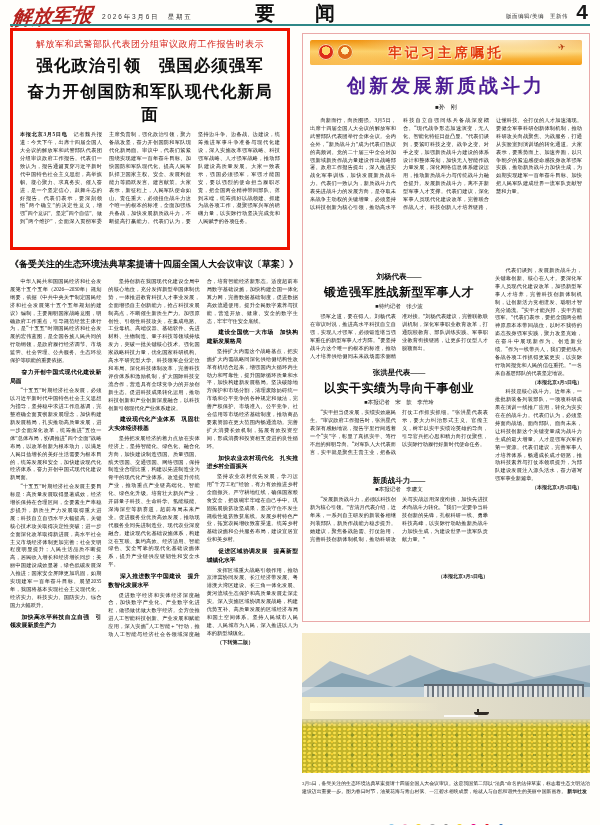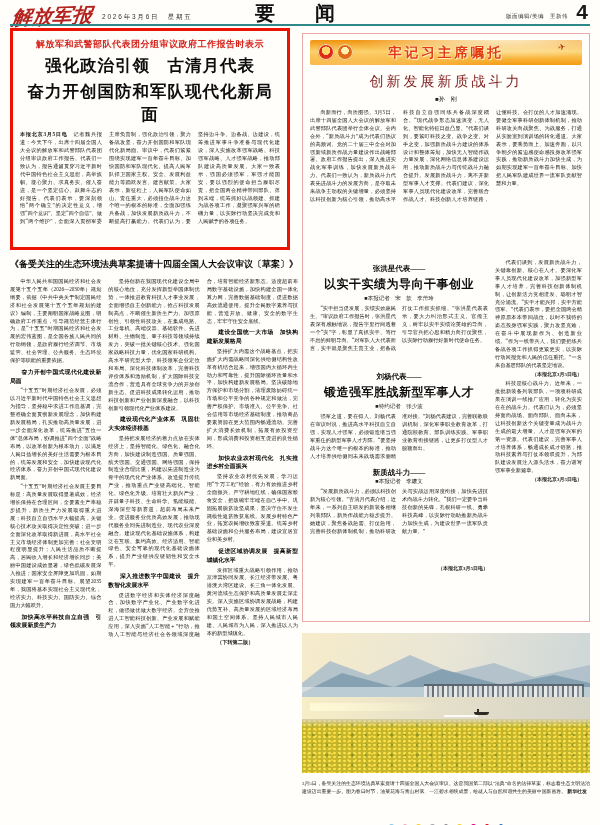--- a/index.html
+++ b/index.html
@@ -20,21 +20,21 @@
 
   
   .tiny{font-size:5.2px;line-height:1.52;text-align:justify;color:#151515;}
   .tiny p{margin:0 0 1px;text-indent:2em;}
   .dateline{font-weight:bold;}
   .sign-off{font-weight:bold;text-align:right;font-size:5px;margin:1px 0 2px;}
 
   
   .lead-box{left:10px;top:28px;width:280px;height:222px;border:3px solid #ee1200;
         padding:7px 7px 4px;box-sizing:border-box;background:#fffefb;}
-  .kicker{font-size:9px;font-weight:bold;color:#d6231c;text-align:center;letter-spacing:.5px;}
+  .kicker{font-size:9px;font-weight:normal;color:#d6231c;text-align:center;letter-spacing:.5px;}
   .headline{font-size:16.5px;font-weight:900;text-align:center;line-height:1.38;
         letter-spacing:1px;margin-top:3px;color:#0d0d0d;}
   .lead-body{margin-top:6px;height:128px;column-count:3;column-gap:7px;overflow:hidden;}
 
   
   .plan{left:10px;top:258px;width:288px;height:562px;}
   .plan-title{font-size:9px;font-weight:bold;text-align:center;white-space:nowrap;color:#0d0d0d;}
   .plan-suffix{font-size:6.5px;font-weight:bold;}
   .plan-body{margin-top:7px;height:536px;column-count:3;column-gap:7px;overflow:hidden;}
   .plan-h{font-weight:bold;font-size:5.8px;line-height:1.5;margin:3px 0 2px;text-indent:2em;
@@ -48,21 +48,21 @@
         display:flex;align-items:center;justify-content:center;position:relative;
         border-radius:2px;overflow:hidden;}
   .banner-rays{position:absolute;inset:0;background:radial-gradient(ellipse at 72% -10%,rgba(255,255,235,.9),transparent 55%),radial-gradient(ellipse at 15% 120%,rgba(255,230,160,.6),transparent 50%);}
   .banner-label{position:relative;font-size:13.5px;font-weight:900;color:#e23a0c;letter-spacing:3px;
         text-shadow:0 0 2px #fff8dc,0 0 1px #ffffff,1px 1px 0 #ffe9b0;text-align:center;}
   .emblems{position:absolute;left:8px;top:4px;display:flex;gap:3px;}
   .emblem{width:16px;height:16px;border-radius:50%;}
   .emblem.e1{background:radial-gradient(circle at 50% 42%,#ffd76a 0 34%,#dd2b1a 36% 100%);box-shadow:inset 0 0 0 1px #f7e2a0;}
   .emblem.e2{background:radial-gradient(circle at 50% 42%,#fff0b0 0 30%,#e06a18 32% 100%);box-shadow:inset 0 0 0 1px #f7e2a0;}
   .aircraft{position:absolute;right:16px;top:2px;font-size:9px;color:#b33c10;transform:rotate(-12deg);}
-  .feature-title{text-align:center;font-size:14px;font-weight:400;letter-spacing:3px;margin-top:8px;color:#7f1d1d;}
+  .feature-title{text-align:center;font-size:19px;font-weight:700;letter-spacing:3px;margin-top:8px;color:#4c1d95;}
   .feature-byline{text-align:center;font-size:6px;margin:4px 0 5px;color:#222;}
   .feature-body{height:146px;column-count:3;column-gap:7px;overflow:hidden;}
   .right-lower{display:flex;gap:7px;margin-top:4px;}
   .subs{width:178px;}
   .side-col{flex:1;height:352px;overflow:hidden;}
   .rep{text-align:center;font-weight:bold;font-size:7.5px;margin-top:5px;color:#111;}
   .sub-title{text-align:center;font-weight:900;font-size:12px;margin:2px 0;color:#0d0d0d;letter-spacing:.5px;}
   .sub-title.narrow{font-size:10.5px;}
   .sub-byline{text-align:center;font-size:5.5px;margin-bottom:3px;color:#222;}
   .sub-body{column-count:2;column-gap:6px;overflow:hidden;}
@@ -107,21 +107,21 @@
 
   <div class="abs logo">解放军报</div>
   <div class="abs date sans">2026年3月6日　星期五</div>
   <div class="abs section-title sans">要　闻</div>
   <div class="abs editor-note sans">版面编辑/美编　王新伟</div>
   <div class="abs page-number sans">4</div>
   <div class="abs header-rule"></div>
 
   <div class="abs lead-box">
     <div class="kicker sans">解放军和武警部队代表团分组审议政府工作报告时表示</div>
-    <div class="headline sans">强化政治引领　古清月代表</div>
+    <div class="headline sans">强化政治引领　强国必须强军</div>
     <div class="headline sans">奋力开创国防和军队现代化新局面</div>
     <div class="lead-body tiny">
       <span class="dateline">本报北京3月5日电　</span><span>记者魏兵报道：今天下午，出席十四届全国人大会议的解放军和武警部队代表团分组审议政府工作报告。代表们一致认为，报告通篇贯穿习近平新时代中国特色社会主义思想，高举旗帜、凝心聚力、求真务实、催人奋进，是一个坚定信心、鼓舞斗志的好报告。代表们表示，要深刻领悟“两个确立”的决定性意义，增强“四个意识”、坚定“四个自信”、做到“两个维护”，全面深入贯彻军委主席负责制，强化政治引领，聚力备战攻坚，奋力开创国防和军队现代化新局面。审议中，代表们紧紧围绕实现建军一百年奋斗目标、加快国防和军队现代化、提高人民军队捍卫国家主权、安全、发展利益能力等踊跃发言、建言献策。大家表示，新征程上，人民军队使命如山、责任重大，必须扭住战斗力这个唯一的根本的标准，全面加强练兵备战，加快发展新质战斗力，不断提高打赢能力。代表们认为，要坚持边斗争、边备战、边建设，统筹推进军事斗争准备与现代化建设，深入实施改革强军战略、科技强军战略、人才强军战略，推动部队建设高质量发展。大家一致表示，强国必须强军，军强才能国安，要以强烈的使命担当履职尽责，把全国两会精神带回部队、落到末端，统筹抓好以战领建、抓建为战各项工作，凝聚强军兴军的磅礴力量，以实际行动坚决完成党和人民赋予的各项任务。</span>
     </div>
   </div>
 
   <div class="abs plan">
     <div class="plan-title sans">
       <span>《备受关注的生态环境法典草案提请十四届全国人大会议审议〔草案〕》</span><span class="plan-suffix">（摘要）</span>
     </div>
@@ -160,34 +160,34 @@
     <div class="feature-title sans">创新发展新质战斗力</div>
     <div class="feature-byline">■孙　刚</div>
     <div class="feature-body tiny">
       <p>向新而行，向质图强。3月5日，出席十四届全国人大会议的解放军和武警部队代表团举行全体会议。会内会外，“新质战斗力”成为代表们热议的高频词。党的二十届三中全会对加强新域新质作战力量建设作出战略部署。政府工作报告提出，深入推进实战化军事训练，加快发展新质战斗力。代表们一致认为，新质战斗力代表先进战斗力的发展方向，是夺取未来战争主动权的关键增量，必须坚持以科技创新为核心引领，推动高水平科技自立自强同练兵备战深度耦合。“现代战争形态加速演变，无人化、智能化特征日益凸显。”代表们谈到，要紧盯科技之变、战争之变、对手之变，加强新质战斗力建设的体系设计和整体筹划，加快无人智能作战力量发展，深化网络信息体系建设运用，推动新质战斗力与传统战斗力融合提升。发展新质战斗力，离不开新型军事人才支撑。代表们建议，深化军事人员现代化建设改革，完善联合作战人才、科技创新人才培养链路，让懂科技、会打仗的人才加速涌现。要健全军事科研创新体制机制，推动科研攻关向战聚焦、为战服务，打通从实验室到演训场的转化通道。大家表示，要乘势而上、加速奔跑，以只争朝夕的紧迫感使命感投身改革强军实践，推动新质战斗力加快生成，为如期实现建军一百年奋斗目标、加快把人民军队建成世界一流军队贡献智慧和力量。</p>
     </div>
 
     <div class="right-lower">
       <div class="subs">
 
         <div>
+          <div class="rep">刘杨代表——</div>
+          <div class="sub-title sans">锻造强军胜战新型军事人才</div>
+          <div class="sub-byline">■特约记者　张少波</div>
+          <div class="sub-body tiny h2">
+            <p>强军之道，要在得人。刘杨代表在审议时说，推进高水平科技自立自强，实现人才强军，必须锻造堪当强军重任的新型军事人才方阵。“要坚持战斗力这个唯一的根本的标准，推动人才培养供给侧同未来战场需求侧精准对接。”刘杨代表建议，完善联教联训机制，深化军事职业教育改革，打通院校教育、部队训练实践、军事职业教育衔接链路，让更多打仗型人才脱颖而出。</p>
+          </div>
+        </div>
+
+        <div>
           <div class="rep">张洪星代表——</div>
           <div class="sub-title sans">以实干实绩为导向干事创业</div>
           <div class="sub-byline">■本报记者　宋　歆　李蕾玲</div>
           <div class="sub-body tiny h1">
             <p>“实干担当促发展，实绩实效惠民生。”审议政府工作报告时，张洪星代表深有感触地说，报告字里行间透着一个“实”字，彰显了真抓实干、笃行不怠的鲜明导向。“对军队人大代表而言，实干就是聚焦主责主业，把备战打仗工作抓实抓细。”张洪星代表表示，要大力纠治形式主义、官僚主义，树牢以实干实绩论英雄的导向，引导官兵把心思和精力向打仗聚焦，以实际行动履行好新时代使命任务。</p>
-          </div>
-        </div>
-
-        <div>
-          <div class="rep">刘杨代表——</div>
-          <div class="sub-title sans">锻造强军胜战新型军事人才</div>
-          <div class="sub-byline">■特约记者　张少波</div>
-          <div class="sub-body tiny h2">
-            <p>强军之道，要在得人。刘杨代表在审议时说，推进高水平科技自立自强，实现人才强军，必须锻造堪当强军重任的新型军事人才方阵。“要坚持战斗力这个唯一的根本的标准，推动人才培养供给侧同未来战场需求侧精准对接。”刘杨代表建议，完善联教联训机制，深化军事职业教育改革，打通院校教育、部队训练实践、军事职业教育衔接链路，让更多打仗型人才脱颖而出。</p>
           </div>
         </div>
 
         <div>
           <div class="rep">新质战斗力——</div>
           <div class="sub-byline">■本报记者　李建文</div>
           <div class="sub-body tiny h3">
             <p>“发展新质战斗力，必须以科技创新为核心引领。”古清月代表介绍，近年来，一系列自主研发的新装备相继列装部队，新质作战能力稳步提升。她建议，聚焦备战急需、打仗急用，完善科技创新体制机制，推动科研攻关与实战运用深度衔接，加快先进技术向战斗力转化。“我们一定要争当科技创新的先锋，扎根科研一线、勇攀科技高峰，以实际行动助推新质战斗力加快生成，为建设世界一流军队贡献力量。”</p>
           </div>
           <div class="sign-off">（本报北京3月5日电）</div>

